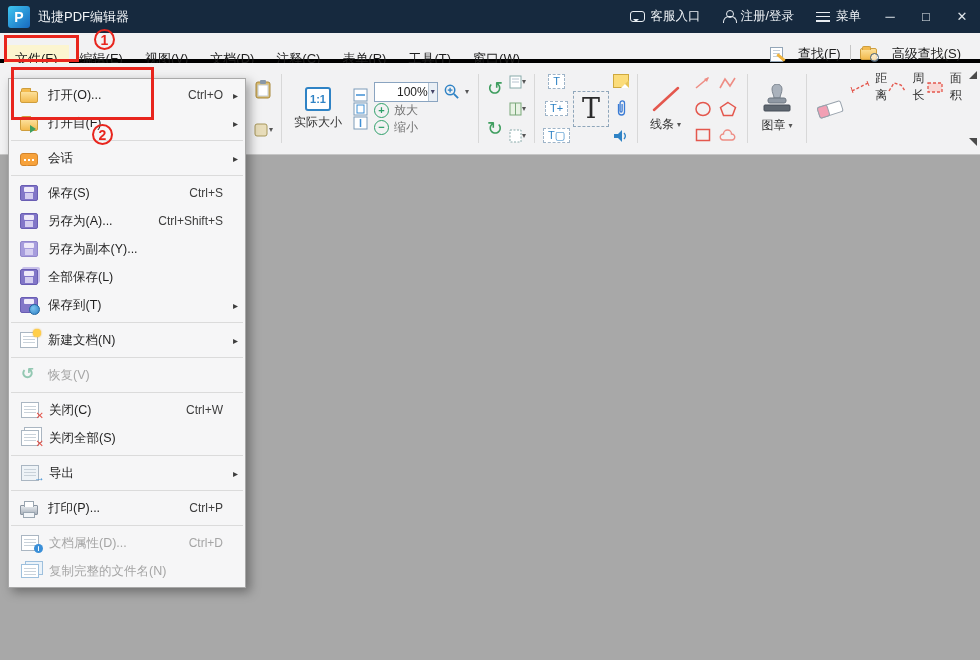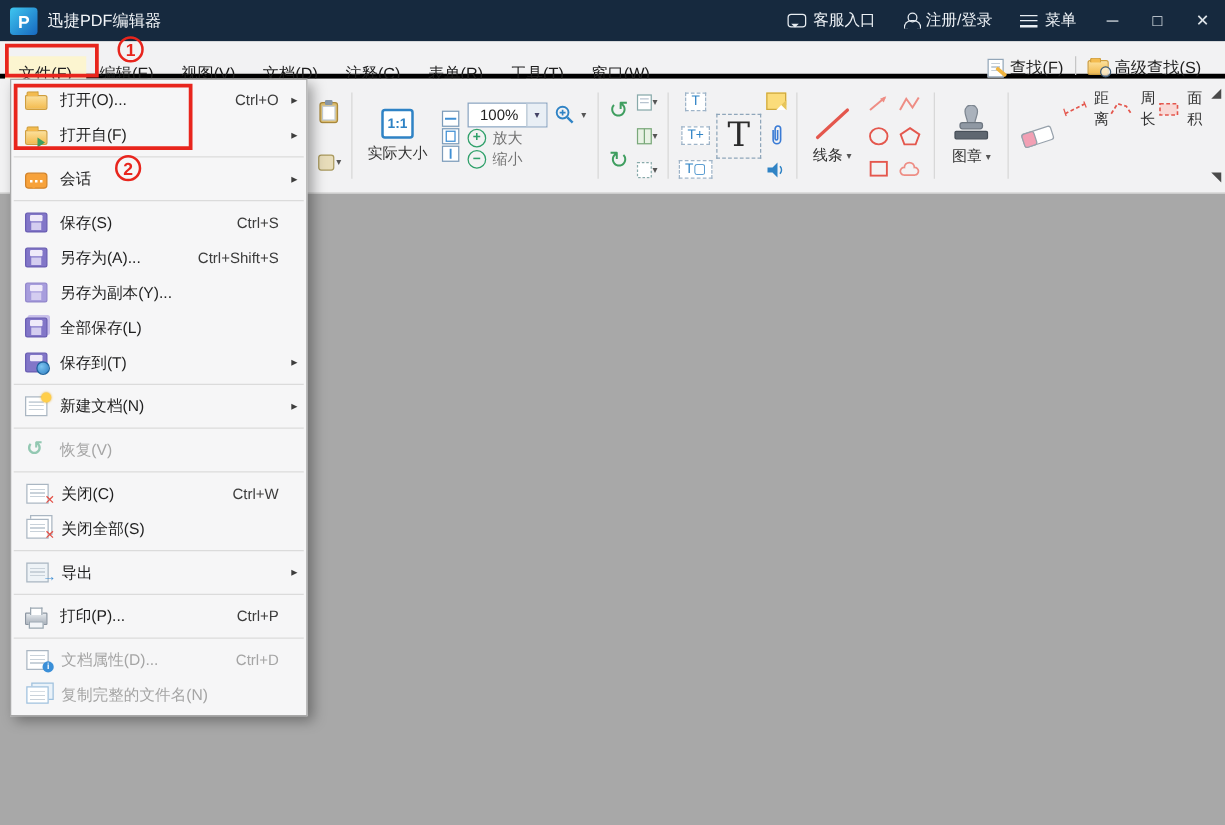--- a/index.html
+++ b/index.html
@@ -20,21 +20,21 @@
 .person::before{content:"";position:absolute;top:0;left:3px;width:6px;height:6px;border:1.5px solid #e8edf2;border-radius:50%}
 .person::after{content:"";position:absolute;bottom:0;left:0;width:12px;height:6px;border:1.5px solid #e8edf2;border-bottom:none;border-radius:6px 6px 0 0}
 .hamb{width:14px;height:10px;display:flex;flex-direction:column;justify-content:space-between}
 .hamb i{height:1.5px;background:#e8edf2;display:block}
 
 
 .menubar{height:30px;background:#f2f2f3;display:flex;align-items:flex-start;padding:12px 10px 0 4px;flex:0 0 30px;position:relative;border-bottom:4px solid #000000}
 .mb-item{font-size:13px;color:#1e1e1e;padding:0 11px;height:27px;line-height:27px;cursor:default;white-space:nowrap}
 .mb-item.active{background:#fcf5d0}
 .mb-spacer{flex:1}
-.mb-find{display:flex;align-items:center;gap:5px;font-size:13px;color:#1e1e1e;padding:0 9px;cursor:default;white-space:nowrap}
+.mb-find{display:flex;align-items:center;gap:15px;font-size:13px;color:#1e1e1e;padding:0 9px;cursor:default;white-space:nowrap}
 .mb-vsep{width:1px;height:15px;background:#c6c6c6}
 .icon-find{width:13px;height:15px;background:#fff;border:1px solid #93a6b8;position:relative}
 .icon-find::before{content:"";position:absolute;left:2px;right:2px;top:2px;height:7px;background:repeating-linear-gradient(#c5cfd8 0 1px,transparent 1px 3px)}
 .icon-find::after{content:"";position:absolute;width:10px;height:3px;background:#f0b43e;transform:rotate(40deg);bottom:2px;right:-4px;border-radius:1px}
 .icon-advfind{width:17px;height:12px;background:linear-gradient(#fce09a,#f3bb4f);border:1px solid #cf9e3d;border-radius:2px;position:relative}
 .icon-advfind::before{content:"";position:absolute;top:-3px;left:1px;width:7px;height:3px;background:#f3bb4f;border:1px solid #cf9e3d;border-bottom:none;border-radius:2px 2px 0 0}
 .icon-advfind::after{content:"";position:absolute;right:-3px;bottom:-3px;width:7px;height:7px;border:1.5px solid #3d5a74;border-radius:50%;background:rgba(255,255,255,.6)}
 
 
 .toolbar{height:92px;background:#f2f2f3;border-bottom:1px solid #c6c6c6;display:flex;align-items:stretch;padding:3px 16px 3px 250px;flex:0 0 92px;position:relative}
@@ -42,41 +42,41 @@
 .tgroup{display:flex;flex-direction:column;align-items:center;justify-content:center}
 .colg{justify-content:space-around;padding:2px 3px}
 .bigbtn{padding:2px 7px;gap:3px}
 .tlabel{font-size:12px;color:#333;white-space:nowrap;display:flex;align-items:center;gap:3px}
 .caret{font-size:8px;color:#555}
 .sico{display:flex;align-items:center;justify-content:center}
 .icon11{width:26px;height:24px;border:2px solid #2f83c5;border-radius:3px;color:#2f83c5;font-weight:bold;font-size:11px;display:flex;align-items:center;justify-content:center;background:#fff}
 .zoomwrap{flex-direction:row;gap:6px;padding:2px 4px}
 .minicol,.zoomcol{display:flex;flex-direction:column;justify-content:space-around}
 .zrow{display:flex;align-items:center;gap:5px}
-.combobox{width:64px;height:20px;background:#fff;border:1px solid #8aa4c0;display:flex;align-items:center;font-size:12px;color:#222;padding-left:9px}
+.combobox{width:64px;height:20px;background:#fff;border:1px solid #8aa4c0;display:flex;align-items:center;font-size:12px;color:#222;padding-left:22px}
 .cbx-caret{margin-left:auto;width:16px;height:100%;background:#e9eff5;border-left:1px solid #b7c6d4;display:flex;align-items:center;justify-content:center;font-size:8px;color:#446}
 .zcirc{width:15px;height:15px;border-radius:50%;border:1.5px solid #2fa06a;color:#2fa06a;font-size:11px;font-weight:bold;display:flex;align-items:center;justify-content:center;line-height:1}
 .zlabel{font-size:12px;color:#737373}
 .rot{font-size:19px;color:#3f9e5f;line-height:1}
 .ttool{font-size:11px;color:#2f83c5;border:1px dashed #9eb4c8;padding:0 4px;line-height:13px;background:#fff}
 .bigT{font-family:"DejaVu Serif","Liberation Serif",serif;font-size:27px;color:#2b2b2b;border:1px dashed #8fa6ba;padding:0 8px;line-height:34px;background:transparent}
 .note{width:16px;height:14px;background:#fbdc7a;border:1px solid #cfa93e;position:relative}
 .note::after{content:"";position:absolute;right:-1px;bottom:-1px;border:4px solid transparent;border-top-color:#fff;border-left-color:#e7c55a;transform:rotate(180deg)}
 .shapegrid{display:grid;grid-template-columns:25px 25px;grid-auto-rows:26px;align-content:center;justify-items:center;align-items:center;padding:0 2px}
 .measure{display:flex;flex-direction:row;justify-content:space-around;padding:4px 2px;align-items:flex-start}
 .mitem{display:flex;align-items:center;gap:5px;font-size:12px;color:#333}
 .tbcorner{position:absolute;right:3px;width:0;height:0;border-style:solid}
 .tbcorner.t{top:8px;border-width:0 0 8px 8px;border-color:transparent transparent #4a4a4a transparent}
 .tbcorner.b{bottom:8px;border-width:8px 0 0 8px;border-color:#4a4a4a transparent transparent transparent}
 
 
 .canvas{flex:1;background:#a8a8a8}
 
 
-.filemenu{position:absolute;left:8px;top:63px;width:238px;background:#f6f6f7;border:1px solid #a9a9a9;box-shadow:4px 4px 10px rgba(0,0,0,.35);z-index:50;padding:2px 0}
+.filemenu{position:absolute;left:8px;top:78px;width:238px;background:#f6f6f7;border:1px solid #a9a9a9;box-shadow:4px 4px 10px rgba(0,0,0,.35);z-index:50;padding:2px 0}
 .mrow{height:28px;display:flex;align-items:center;padding:0 6px 0 11px;position:relative;cursor:default}
 .mlabel{font-size:12.5px;color:#1f1f1f;margin-left:10px;white-space:nowrap}
 .mshort{margin-left:auto;font-size:12px;color:#3d3d3d;padding-right:16px;white-space:nowrap}
 .marrow{position:absolute;right:7px;font-size:10px;color:#3d3d3d}
 .mrow.disabled .mlabel,.mrow.disabled .mshort{color:#a5a5a5}
 .msep{height:1px;background:#dbdbdb;margin:3px 2px}
 .micon{width:18px;height:16px;position:relative;flex:0 0 18px;align-self:center}
 
 
 .ic-folder-open,.ic-folder-from,.ic-open-loc{height:12px;margin-top:4px;background:linear-gradient(#fce09a,#f3bb4f);border:1px solid #cf9e3d;border-radius:1px 2px 2px 2px}

